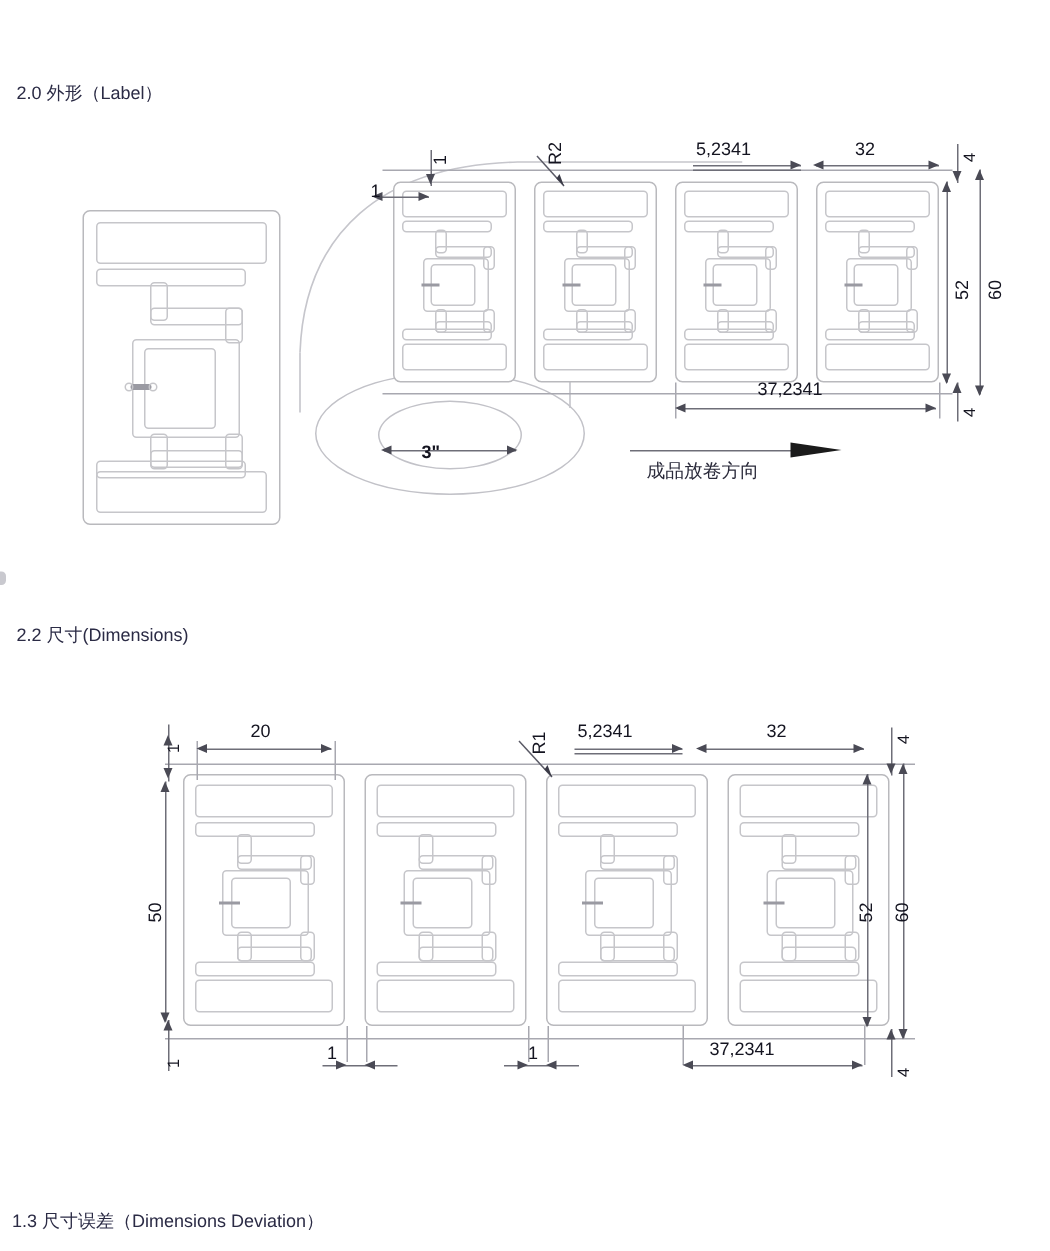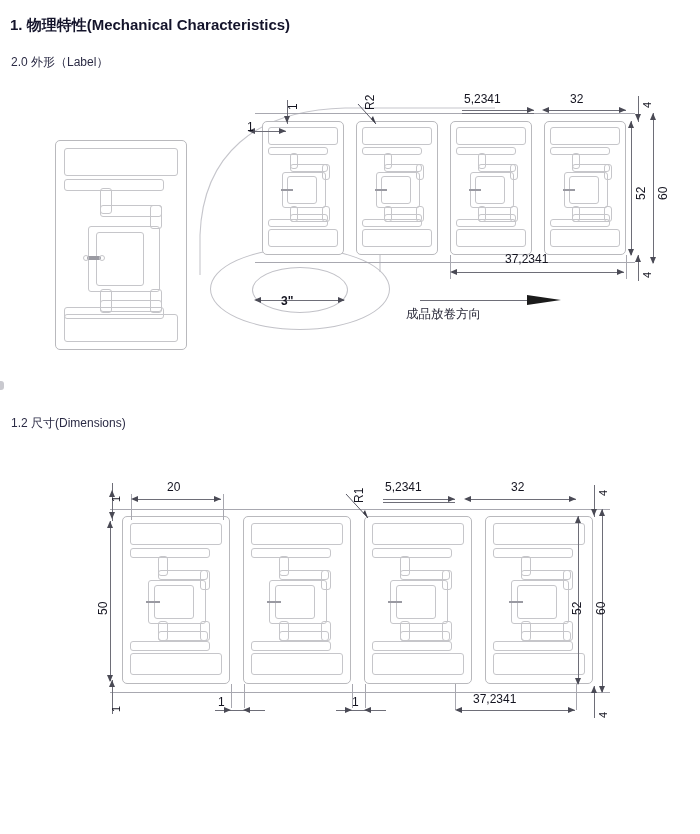--- a/index.html
+++ b/index.html
@@ -128,23 +128,23 @@
     width: 4px; height: 9px;
     background: #c9c9cf;
     border-radius: 0 3px 3px 0;
   }
 </style>
 </head>
 <body>
 
 <div class="page">
 
-  <div class="h-main">1. 物理特性(Mechanical Characteristics)</div>
   <div class="h-sub" id="sub-11">2.0  外形（Label）</div>
-  <div class="h-sub" id="sub-12">1.2 尺寸(Dimensions)</div>
+  <div class="h-sub" id="sub-12">2.2 尺寸(Dimensions)</div>
+  <div class="h-sub" id="sub-13">1.3 尺寸误差（Dimensions Deviation）</div>
 
   <div class="edge-artifact"></div>
 
   <div class="dwg" id="fig1" style="left:0;top:0;width:700px;height:400px;">
 
     <div>
       <div class="lbl" style="left:55px;top:140px;width:132px;height:210px;"></div>
 
       <div class="ant ant-r" style="left:64px;top:148px;width:114px;height:28px;"></div>
 
@@ -311,21 +311,21 @@
       <div class="dline v light" style="left:626px;top:255px;height:24px;"></div>
       <div class="dline h" style="left:452px;top:272px;width:172px;"></div>
       <div class="ah left" style="left:450px;top:269px;"></div>
       <div class="ah right" style="left:617px;top:269px;"></div>
       <div class="dim" style="left:505px;top:252px;">37,2341</div>
     </div>
 
     <div>
       <div class="dline h" style="left:420px;top:300px;width:110px;"></div>
       <div class="dir-tri" style="left:527px;top:295px;"></div>
-      <div class="dir-text" style="left:406px;top:306px;">成品放卷方向</div>
+      <div class="dir-text" style="left:431px;top:306px;">成品放卷方向</div>
     </div>
   </div>
 
   <div class="dwg" id="fig2" style="left:0;top:0;width:700px;height:800px;">
 
     <div class="dline h light" style="left:110px;top:509px;width:500px;"></div>
     <div class="dline h light" style="left:110px;top:692px;width:500px;"></div>
 
     <div>
       <div class="lbl" style="left:122px;top:516px;width:108px;height:168px;"></div>

